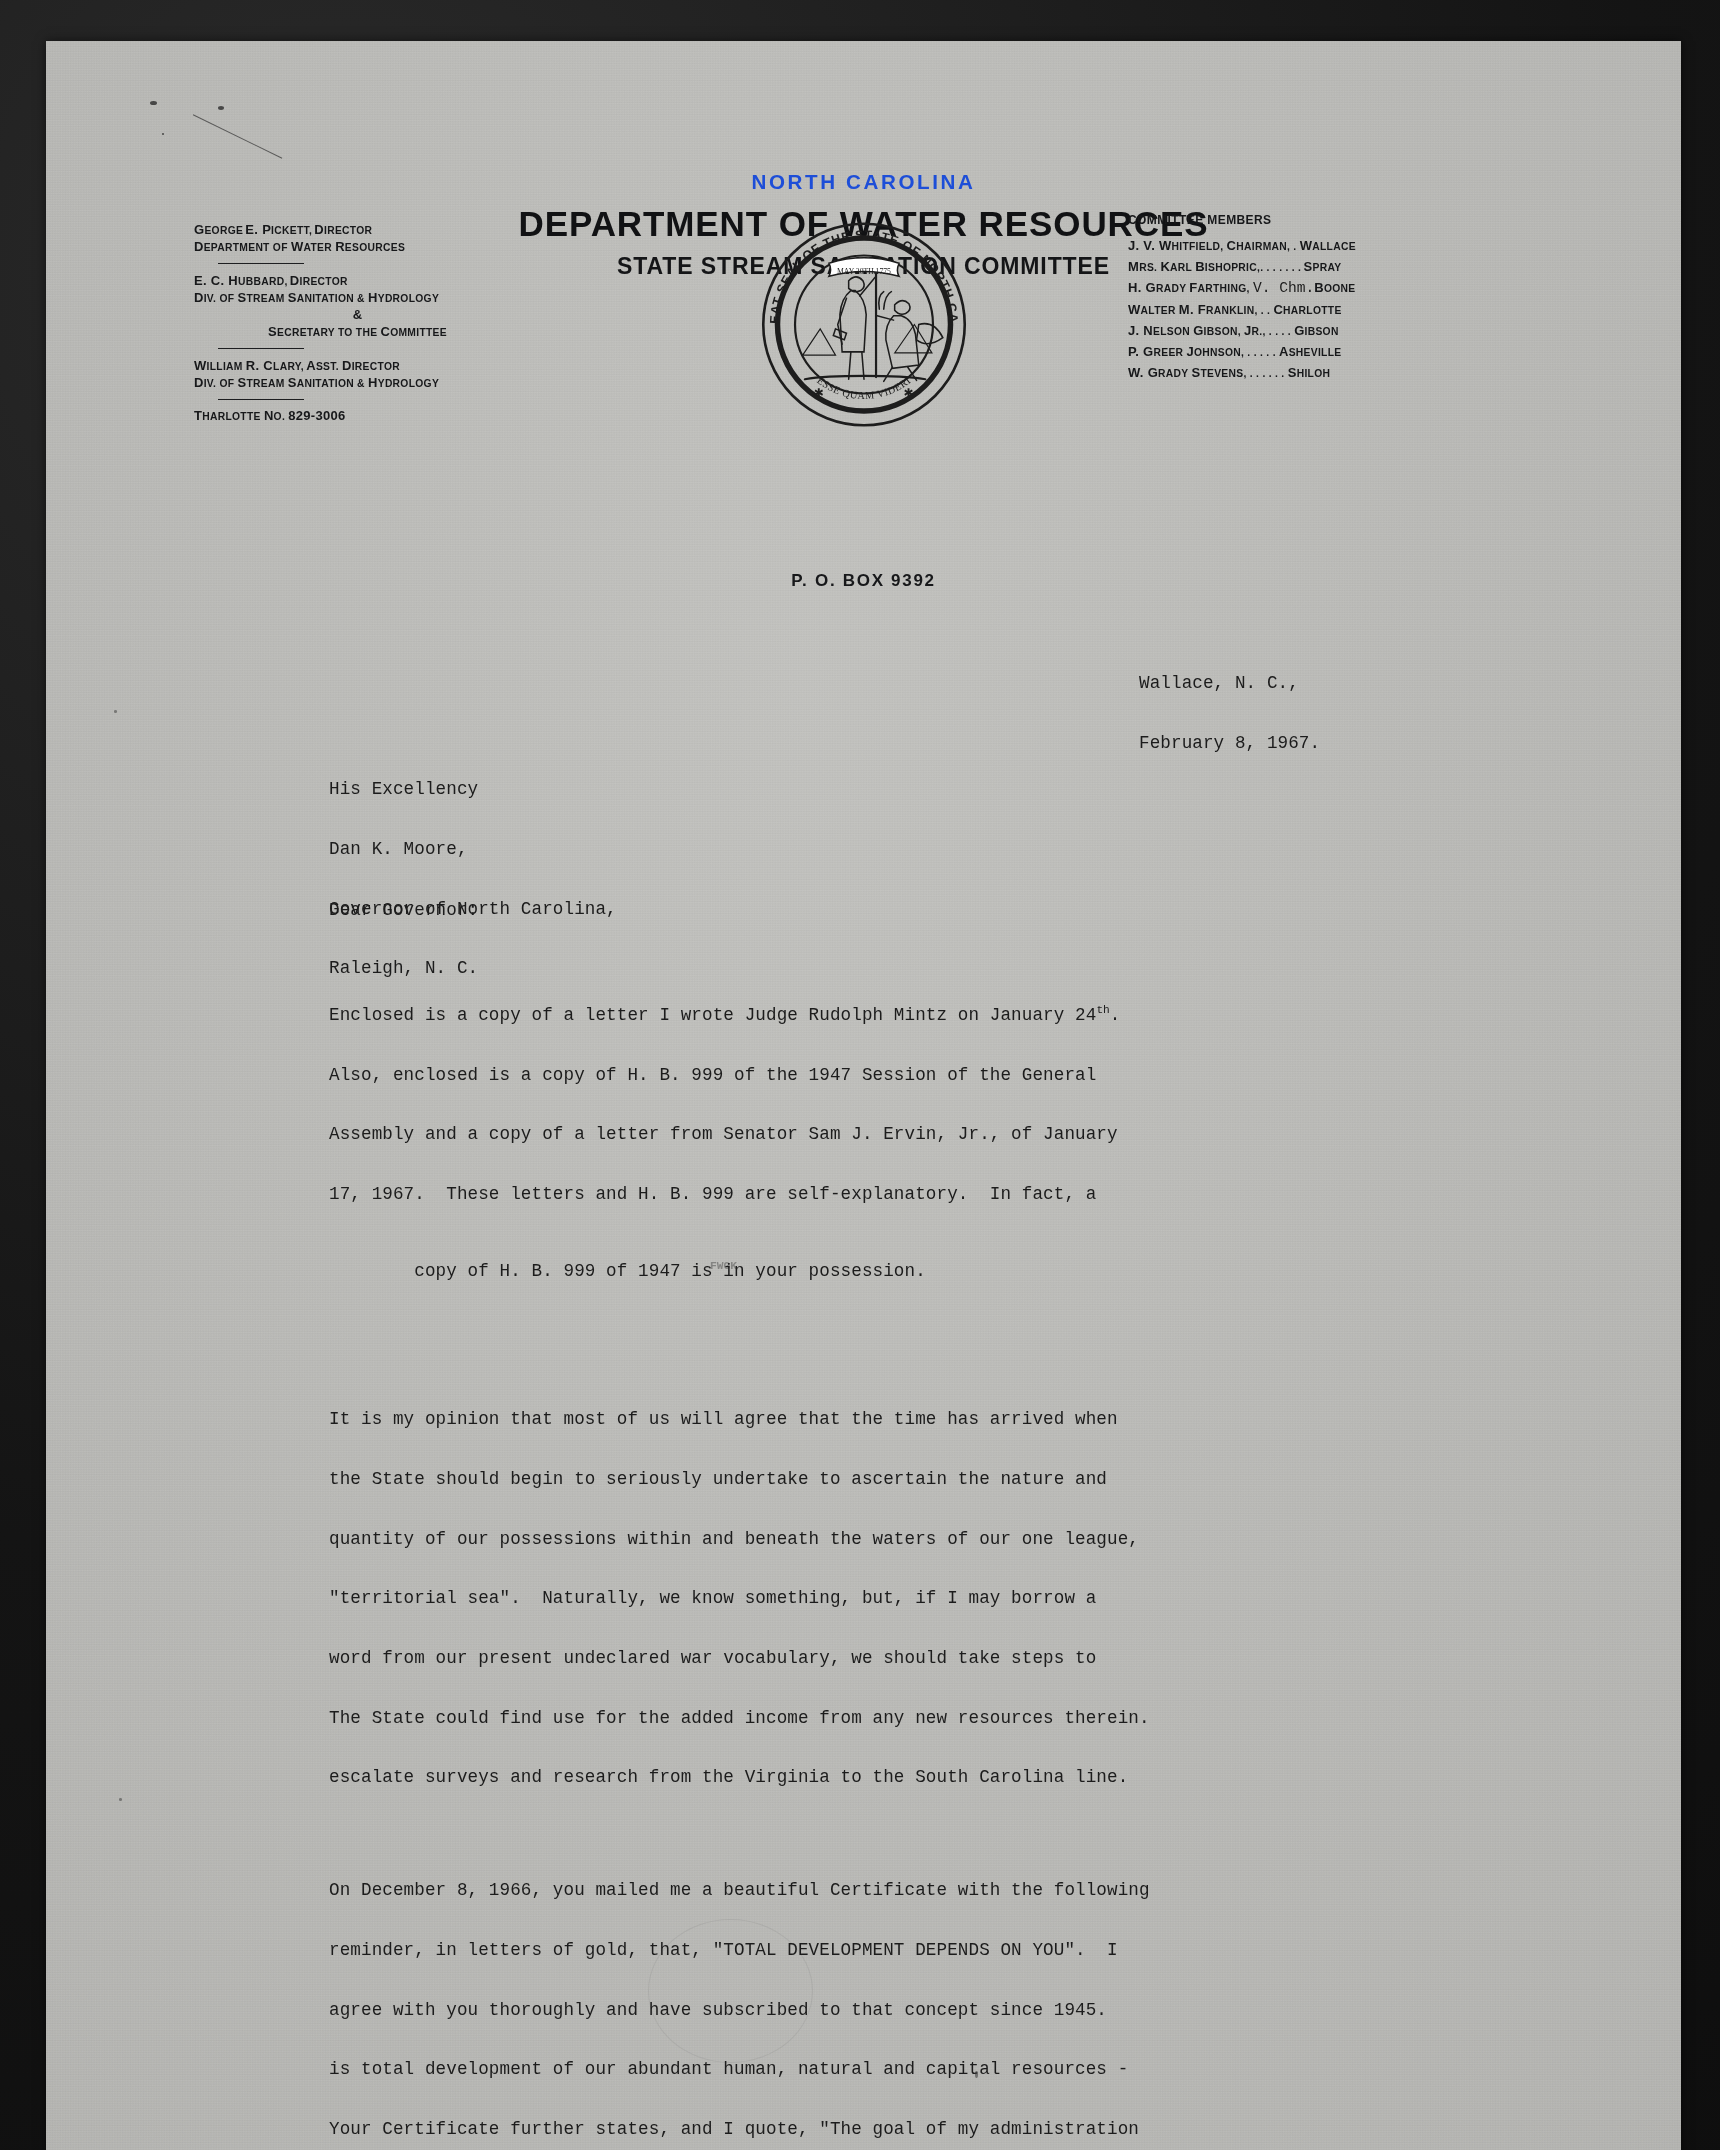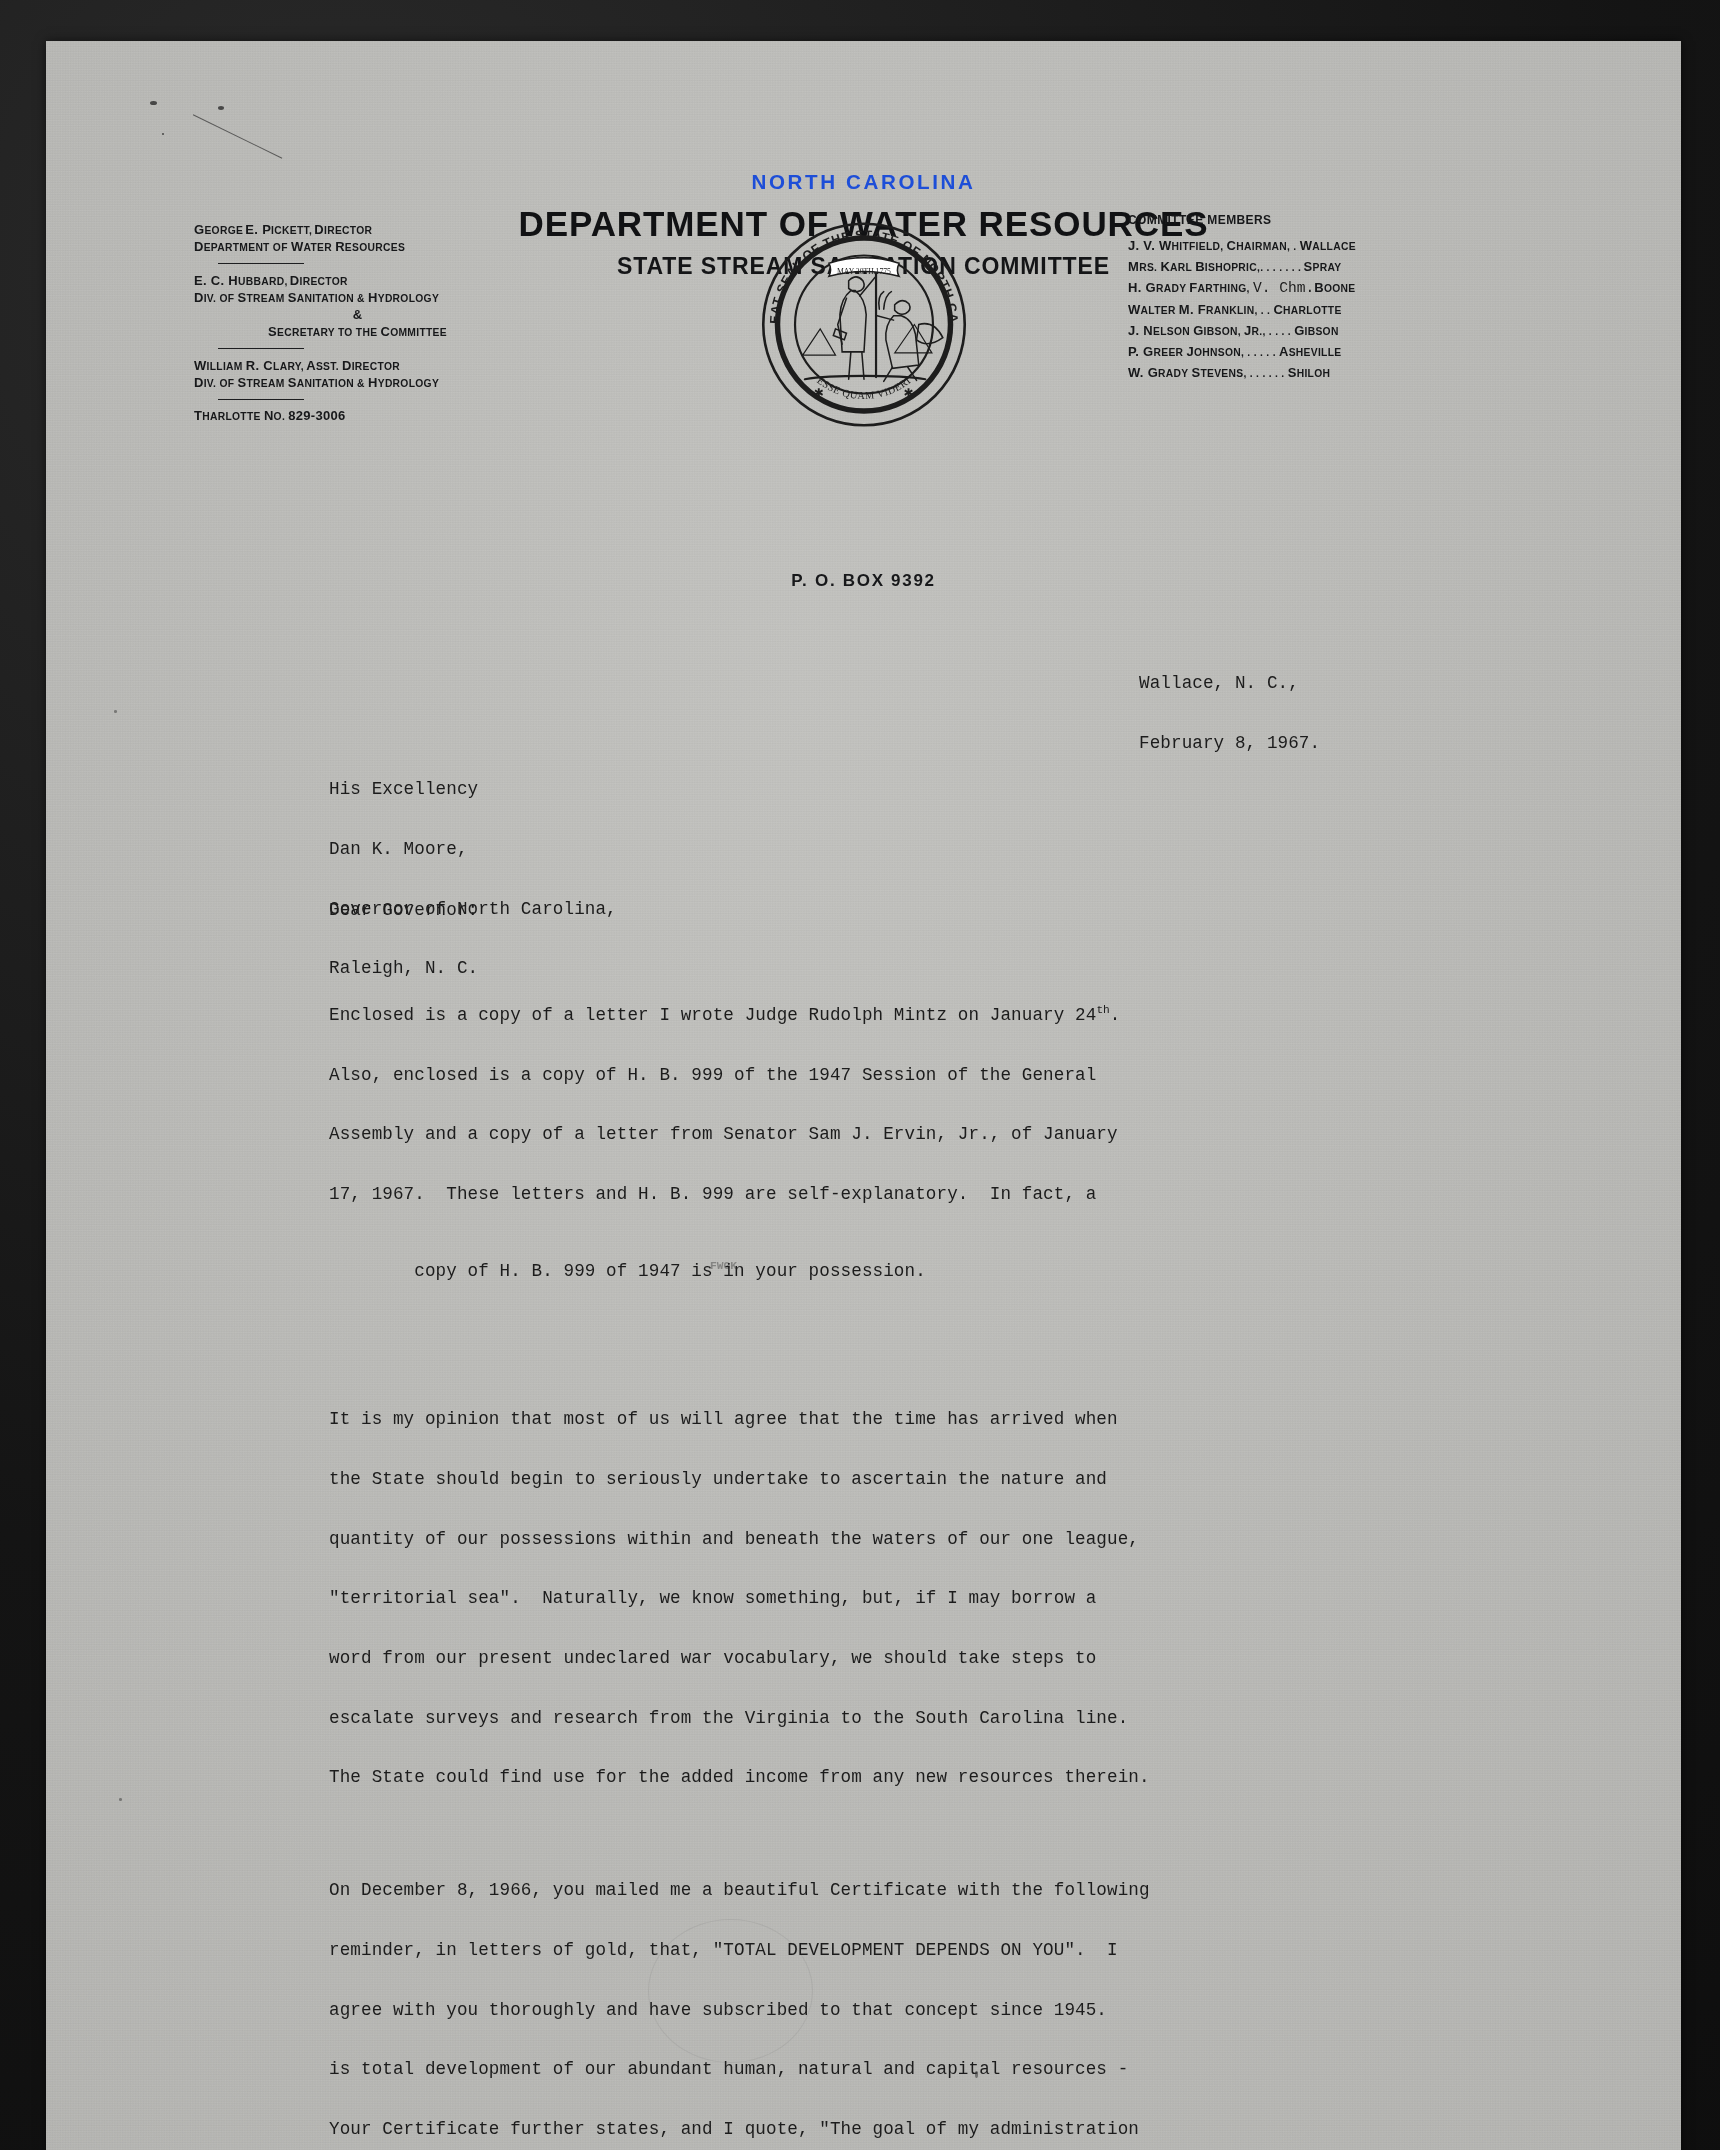--- a/index.html
+++ b/index.html
@@ -392,22 +392,22 @@
         <span class="ghost" style="left:381px;top:15.5px;">FWGK</span>
       </div>
     </div>
 
     <div class="para tw">
       <div>It is my opinion that most of us will agree that the time has arrived when</div>
       <div>the State should begin to seriously undertake to ascertain the nature and</div>
       <div>quantity of our possessions within and beneath the waters of our one league,</div>
       <div>"territorial sea".  Naturally, we know something, but, if I may borrow a</div>
       <div>word from our present undeclared war vocabulary, we should take steps to</div>
+      <div>The State could find use for the added income from any new resources therein.</div>
       <div>escalate surveys and research from the Virginia to the South Carolina line.</div>
-      <div>The State could find use for the added income from any new resources therein.</div>
     </div>
 
     <div class="para tw">
       <div>On December 8, 1966, you mailed me a beautiful Certificate with the following</div>
       <div>reminder, in letters of gold, that, "TOTAL DEVELOPMENT DEPENDS ON YOU".  I</div>
       <div>agree with you thoroughly and have subscribed to that concept since 1945.</div>
       <div>is total development of our abundant human, natural and capital resources -</div>
       <div>Your Certificate further states, and I quote, "The goal of my administration</div>
       
       

